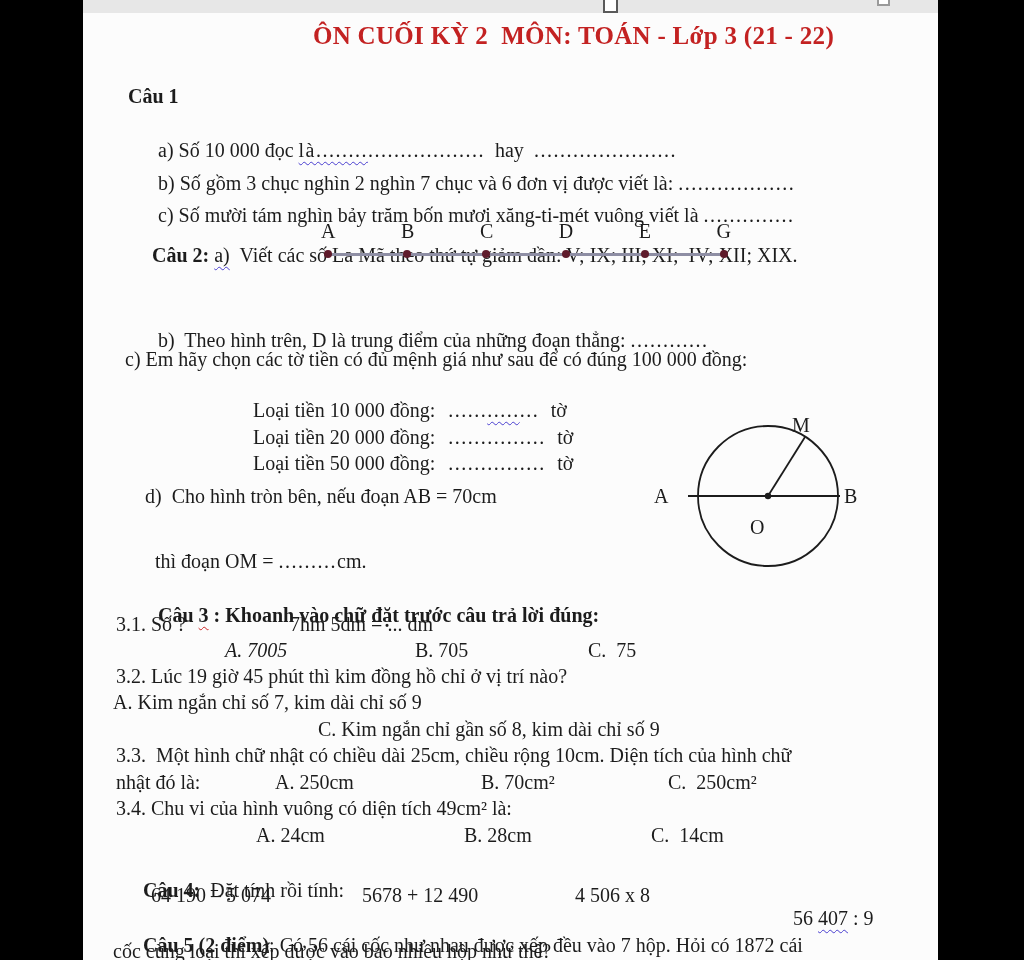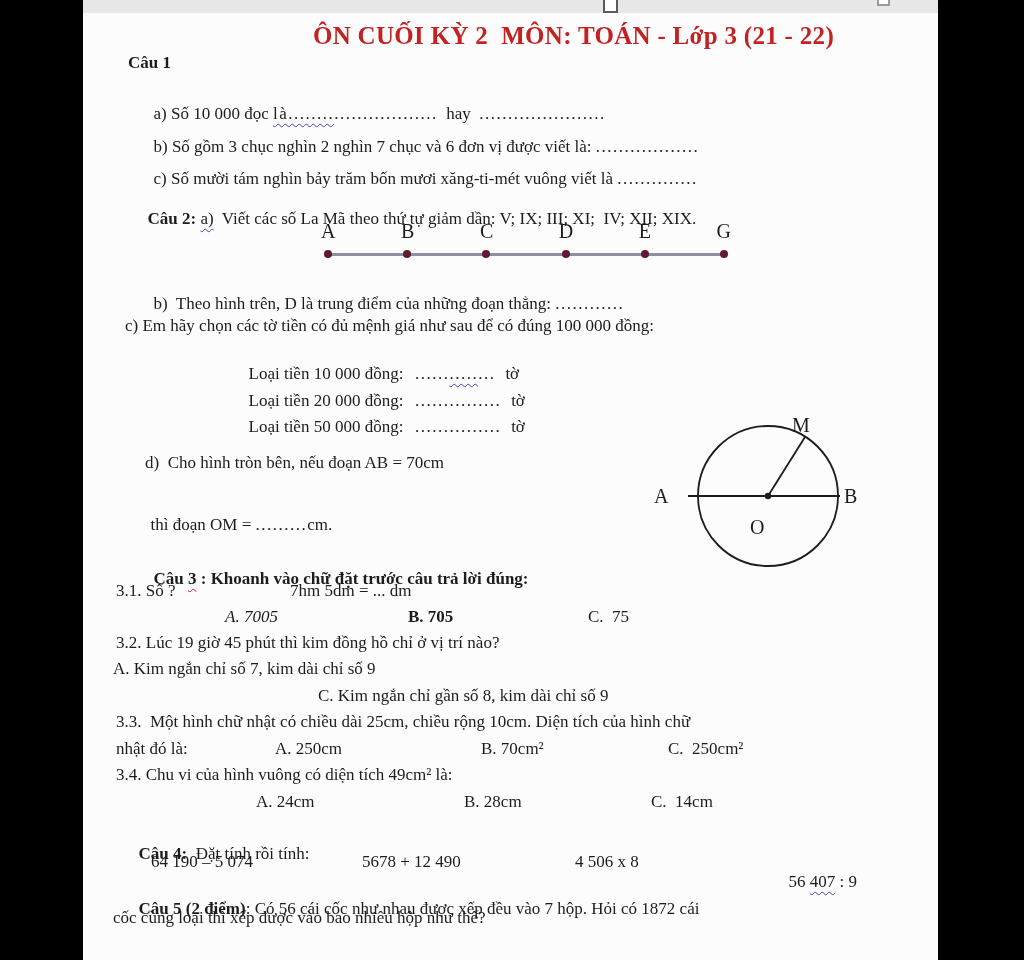--- a/index.html
+++ b/index.html
@@ -8,21 +8,21 @@
   .letterbox{position:absolute;top:0;height:960px;background:#000;}
   .letterbox.left{left:0;width:83px;}
   .letterbox.right{left:938px;width:86px;}
   .page{position:absolute;left:83px;top:0;width:855px;height:960px;background:#fcfcfc;color:#1c1c1c;}
   .top-strip{position:absolute;left:0;top:0;width:855px;height:13px;background:#e7e7e7;}
   .sq-icon{position:absolute;background:#fff;border:2px solid #5a5a5a;box-sizing:border-box;}
   .sq-icon.one{left:520px;top:-6px;width:15px;height:19px;}
   .sq-icon.two{left:794px;top:-7px;width:13px;height:13px;border-color:#9a9a9a;}
   .title{position:absolute;left:0;top:22px;width:981px;text-align:center;
          font-size:25px;font-weight:bold;color:#c32222;letter-spacing:.3px;white-space:pre;}
-  .line{position:absolute;font-size:17px;white-space:pre;line-height:1.15;}
+  .line{position:absolute;font-size:20px;white-space:pre;line-height:1.15;margin-top:32px;}
   .b{font-weight:bold;}
   .sq-blue{text-decoration-line:underline;text-decoration-style:wavy;text-decoration-color:#4a3fd0;text-decoration-thickness:1px;text-underline-offset:4px;}
   .sq-red{text-decoration-line:underline;text-decoration-style:wavy;text-decoration-color:#cc2222;text-decoration-thickness:1px;text-underline-offset:4px;}
   .dots{letter-spacing:1.5px;}
   
   .numberline{position:absolute;left:238px;top:220px;width:410px;height:45px;}
   .nl-labels{display:flex;justify-content:space-between;font-size:20px;}
   .nl-line{position:relative;margin:10px 6px 0 6px;height:3px;background:#8e8ea4;}
   .nl-dot{position:absolute;top:-3px;width:8px;height:8px;border-radius:50%;background:#5f1b2b;}
   .figure-circle{position:absolute;left:565px;top:408px;}
@@ -114,21 +114,21 @@
       <span>thì đoạn OM = </span><span class="dots">.........</span><span>cm.</span>
     </div>
 
     <div class="line b" style="left:45px;top:549px;">
       <span>Câu </span><span class="sq-red">3</span><span> : Khoanh vào chữ đặt trước câu trả lời đúng:</span>
     </div>
 
     <div class="line" style="left:33px;top:581px;">3.1. Số ?</div>
     <div class="line" style="left:207px;top:581px;">7hm 5dm = ... dm</div>
     <div class="line" style="left:142px;top:607px;font-style:italic;">A. 7005</div>
-    <div class="line" style="left:325px;top:607px;font-weight:bold;">B. 705</div>
+    <div class="line" style="left:332px;top:607px;">B. 705</div>
     <div class="line" style="left:505px;top:607px;">C.  75</div>
 
     <div class="line" style="left:33px;top:633px;">3.2. Lúc 19 giờ 45 phút thì kim đồng hồ chỉ ở vị trí nào?</div>
     <div class="line" style="left:30px;top:659px;">A. Kim ngắn chỉ số 7, kim dài chỉ số 9</div>
     <div class="line" style="left:235px;top:686px;">C. Kim ngắn chỉ gần số 8, kim dài chỉ số 9</div>
 
     <div class="line" style="left:33px;top:712px;">3.3.  Một hình chữ nhật có chiều dài 25cm, chiều rộng 10cm. Diện tích của hình chữ</div>
     <div class="line" style="left:33px;top:739px;">nhật đó là:</div>
     <div class="line" style="left:192px;top:739px;">A. 250cm</div>
     <div class="line" style="left:398px;top:739px;">B. 70cm²</div>

